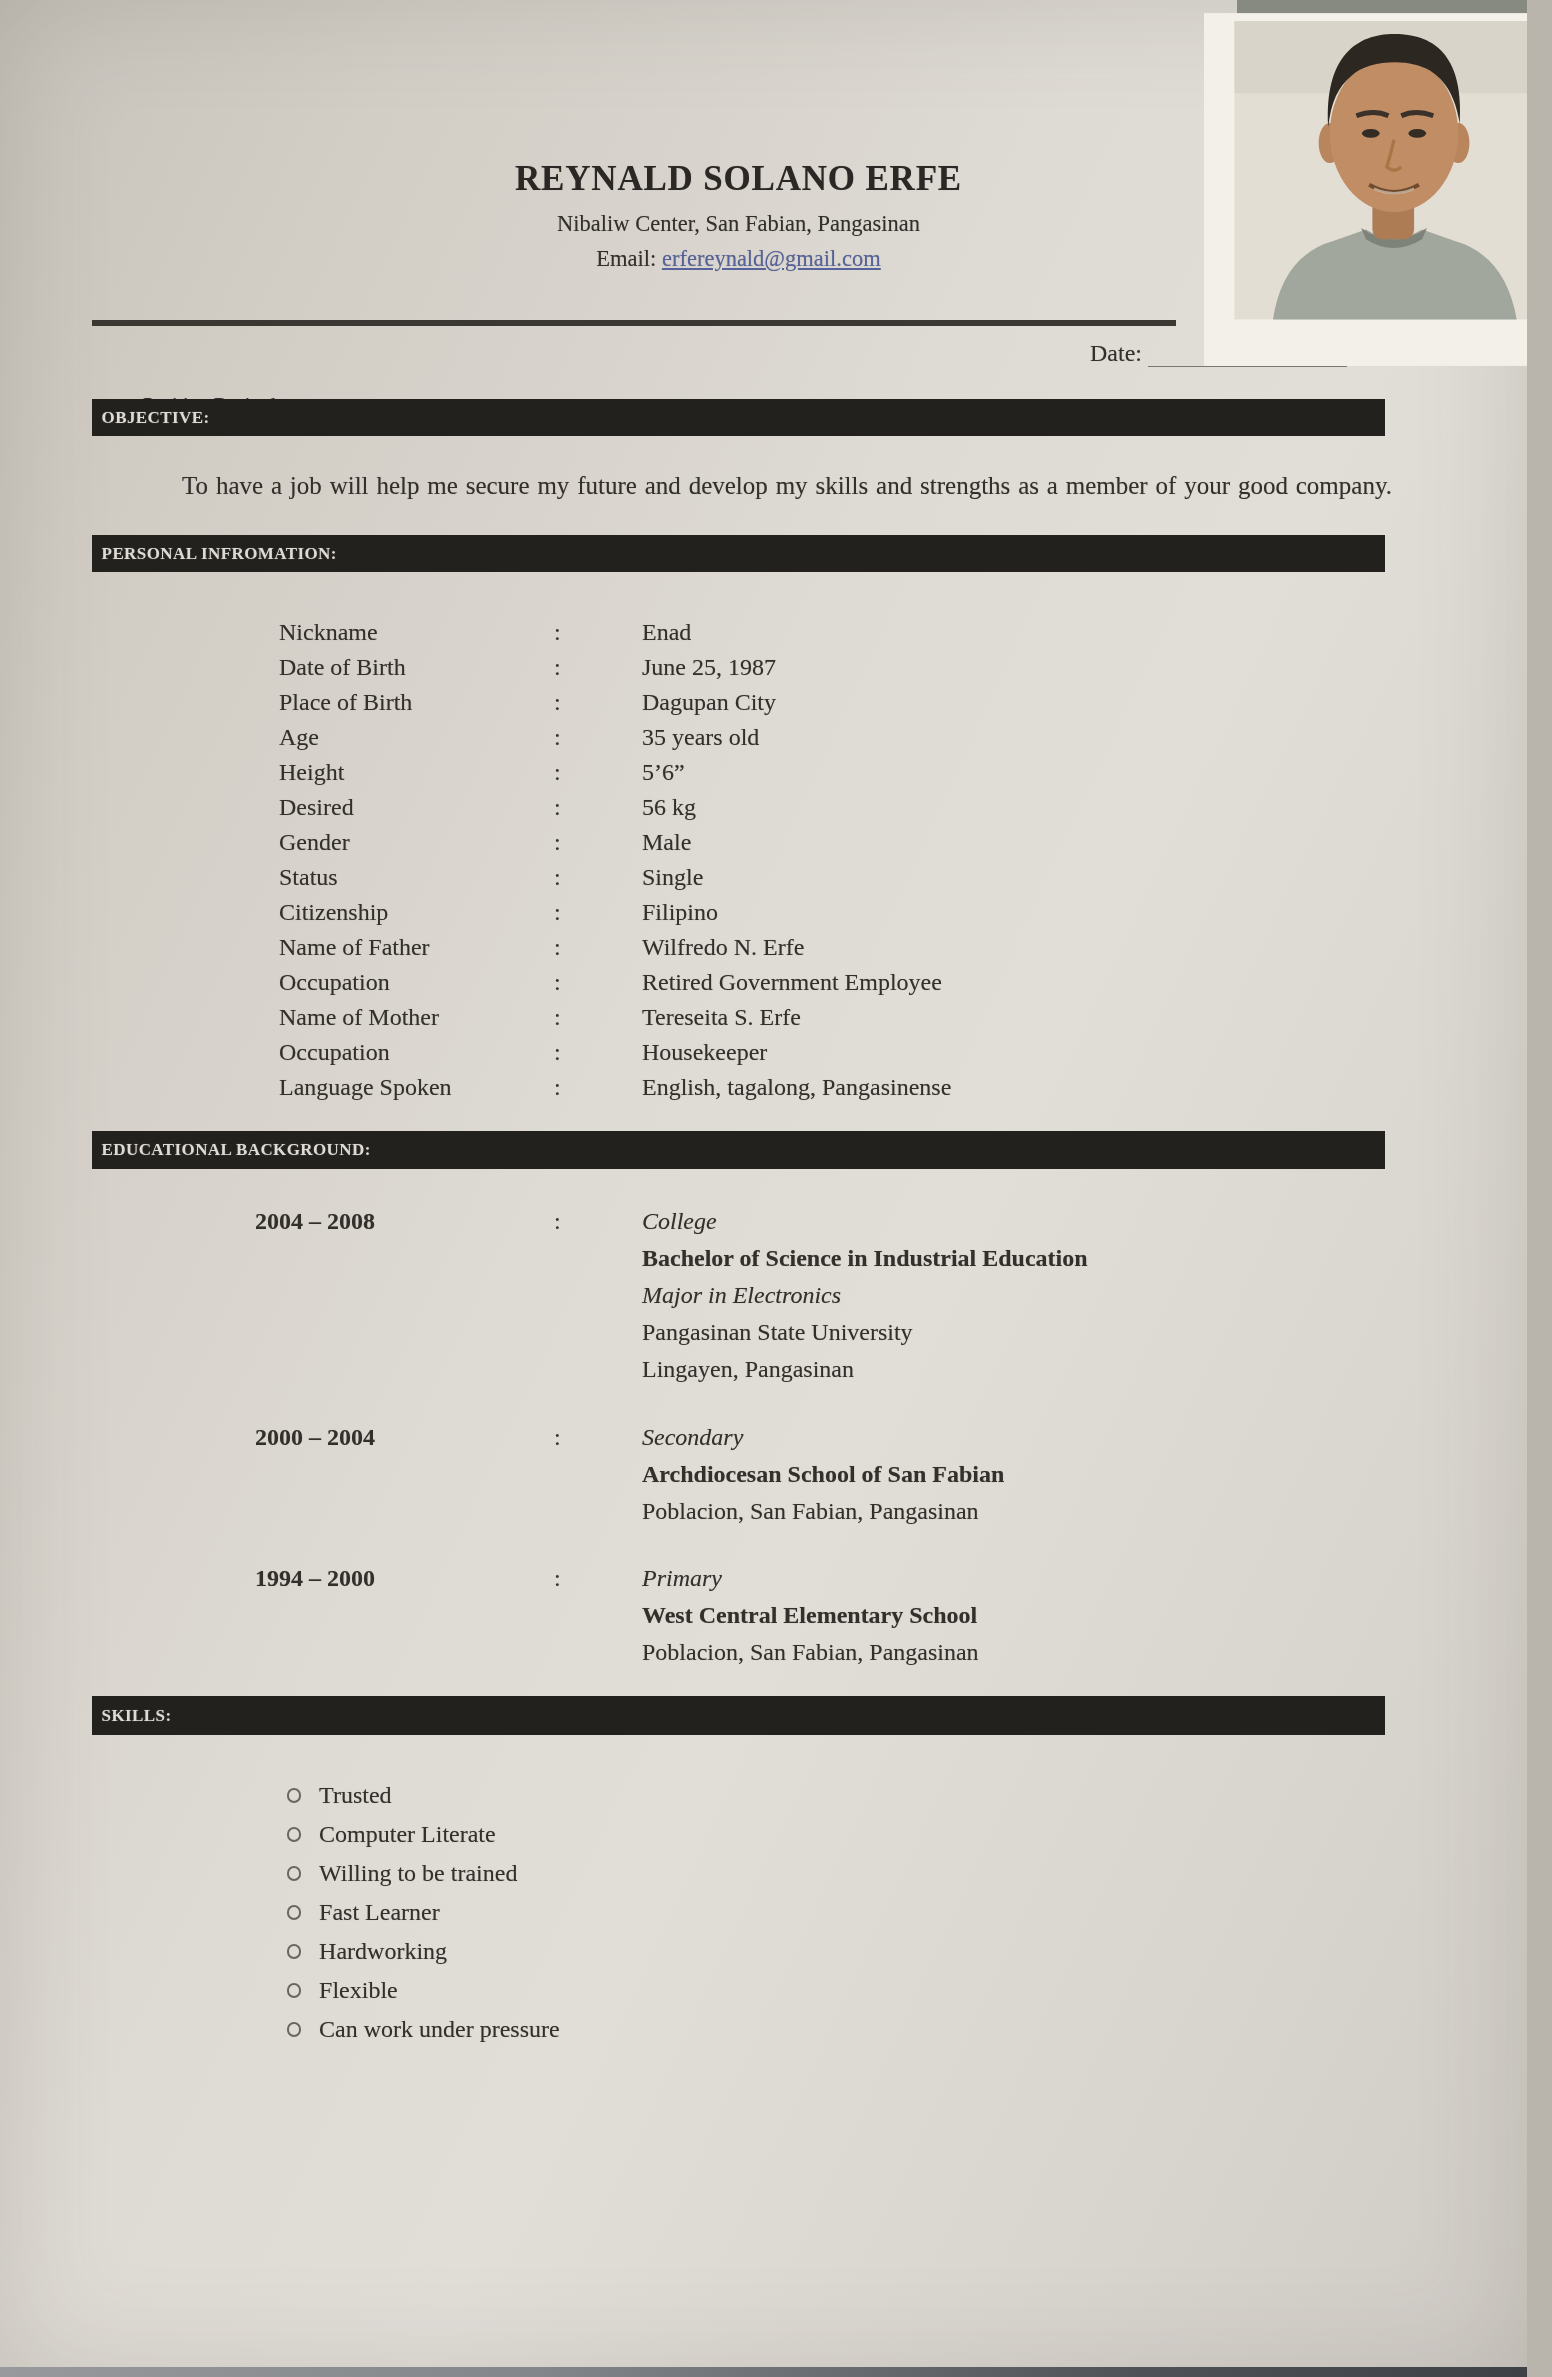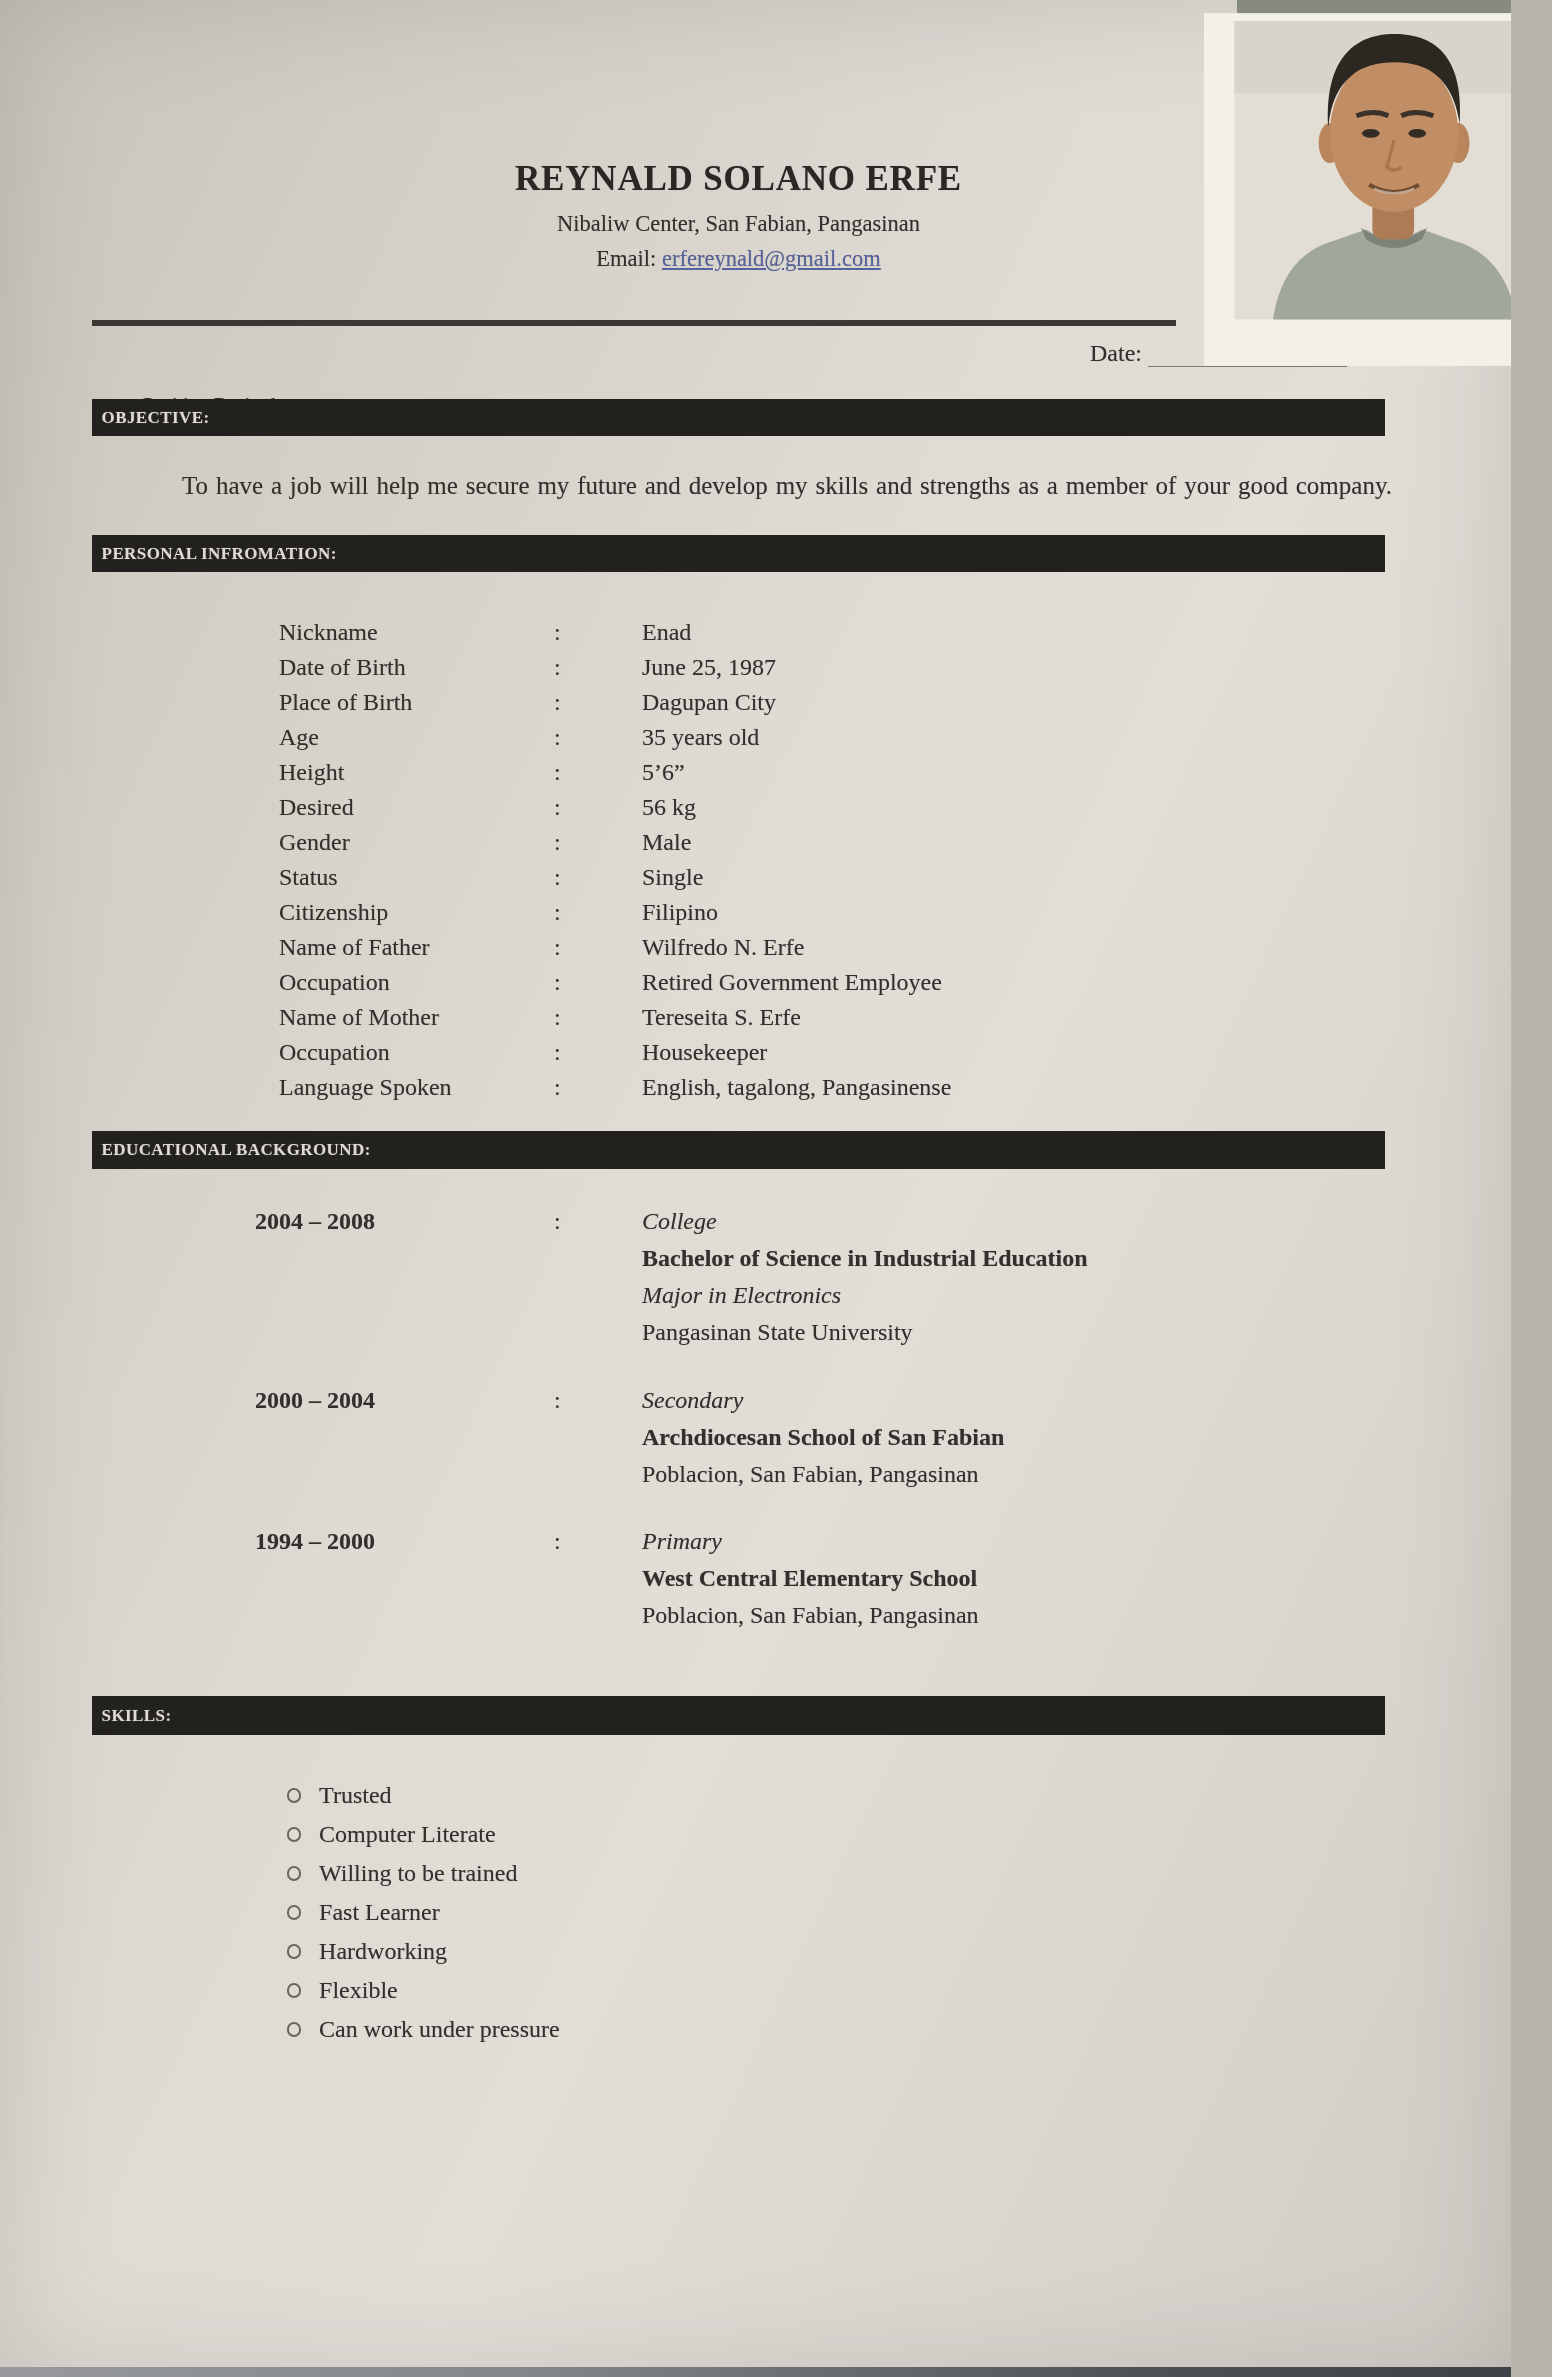--- a/index.html
+++ b/index.html
@@ -5,20 +5,21 @@
   html,body{margin:0;padding:0;background:#b9b4ac;}
   .paper{
     position:relative;
     width:1511px;height:2377px;
     overflow:hidden;
     font-family:"Liberation Serif","DejaVu Serif",serif;
     color:#33302c;
     background:linear-gradient(115deg,#c7c2ba 0%,#d2cec6 16%,#dedad4 42%,#e1ded8 58%,#d8d4ce 82%,#cfcbc5 100%);
     box-shadow:inset 0 0 112px rgba(88,82,72,.18);
     text-shadow:0 0 0.8px rgba(48,45,41,.35);
+    padding-left:16px;
   }
   .surface-strip{position:absolute;top:0;left:1237px;right:0;height:21px;background:#868a80;}
   .bottom-edge{position:absolute;bottom:0;left:0;right:0;height:9.6px;
     background:linear-gradient(to right,#97999c 0%,#83868a 35%,#4e5257 75%,#3e4247 100%);}
 
   
   .hdr{position:absolute;left:92px;width:1293px;text-align:center;}
   .hdr-name{top:159px;font-size:35px;font-weight:bold;color:#2a2724;letter-spacing:0.8px;}
   .hdr-address{top:211px;font-size:22.5px;}
   .hdr-email{top:246px;font-size:22.5px;}
@@ -198,20 +199,21 @@
 
   <div class="edu-entry">
         <span class="edu-years">2004 – 2008</span>
         <span>:</span>
         <div>
 
         <div class="edu-line" data-emphasis="italic">College</div>
           <div class="edu-line" data-emphasis="bold">Bachelor of Science in Industrial Education</div>
           <div class="edu-line" data-emphasis="italic">Major in Electronics</div>
           <div class="edu-line" data-emphasis="normal">Pangasinan State University</div>
+          <div class="edu-line" data-emphasis="normal">Lingayen, Pangasinan</div>
         </div>
       </div>
       <div class="edu-entry">
         <span class="edu-years">2000 – 2004</span>
         <span>:</span>
         <div>
 
         <div class="edu-line" data-emphasis="italic">Secondary</div>
           <div class="edu-line" data-emphasis="bold">Archdiocesan School of San Fabian</div>
           <div class="edu-line" data-emphasis="normal">Poblacion, San Fabian, Pangasinan</div>

